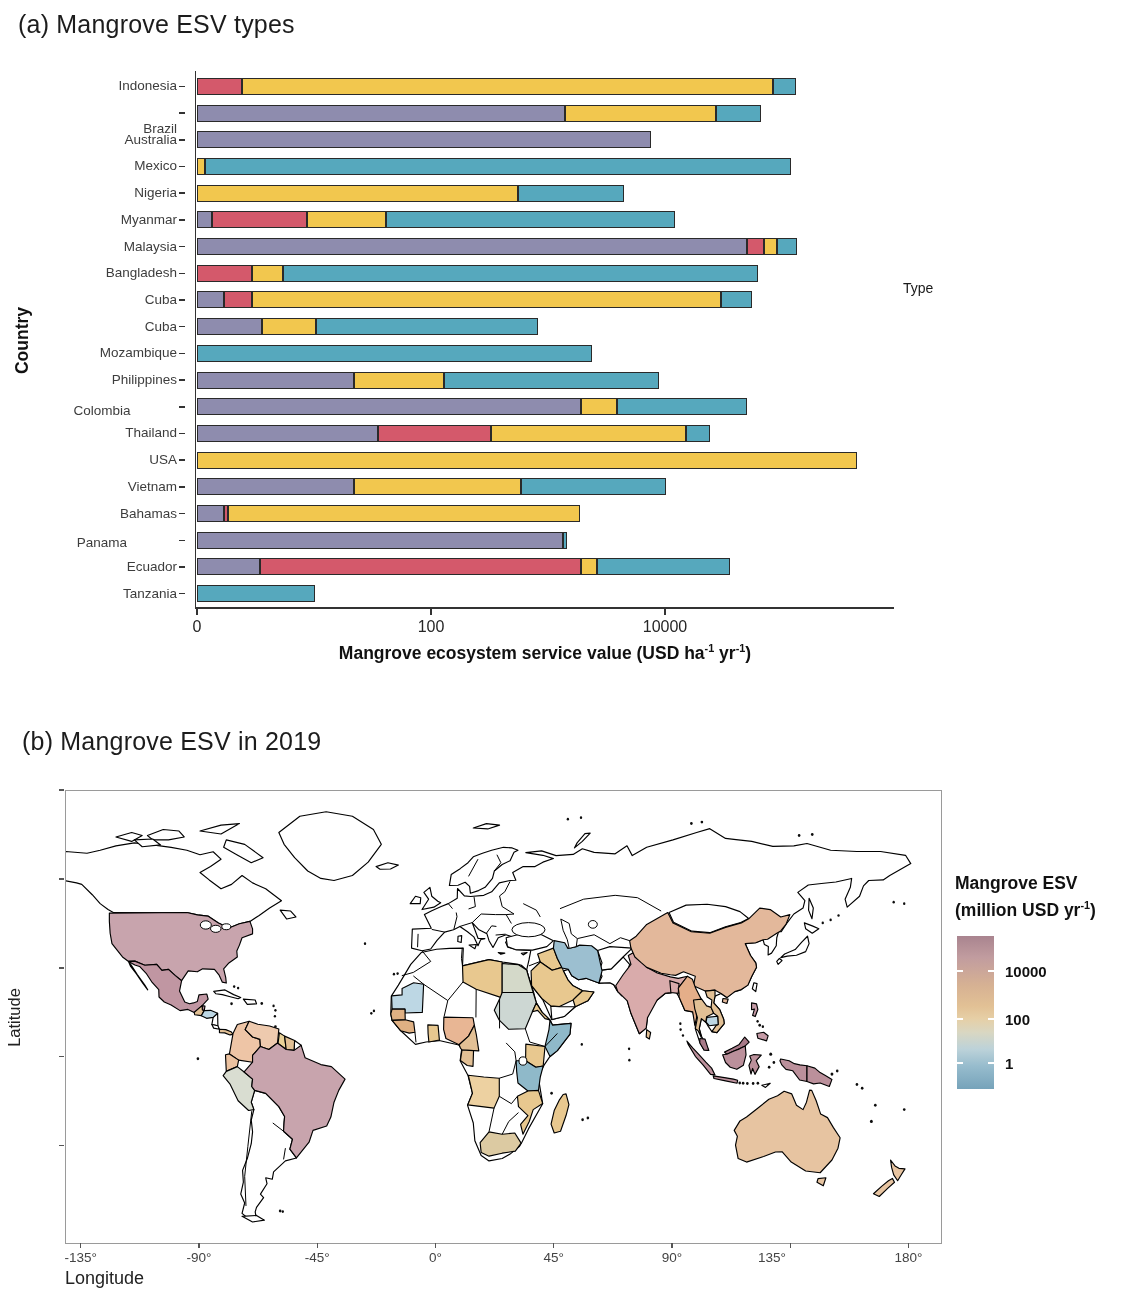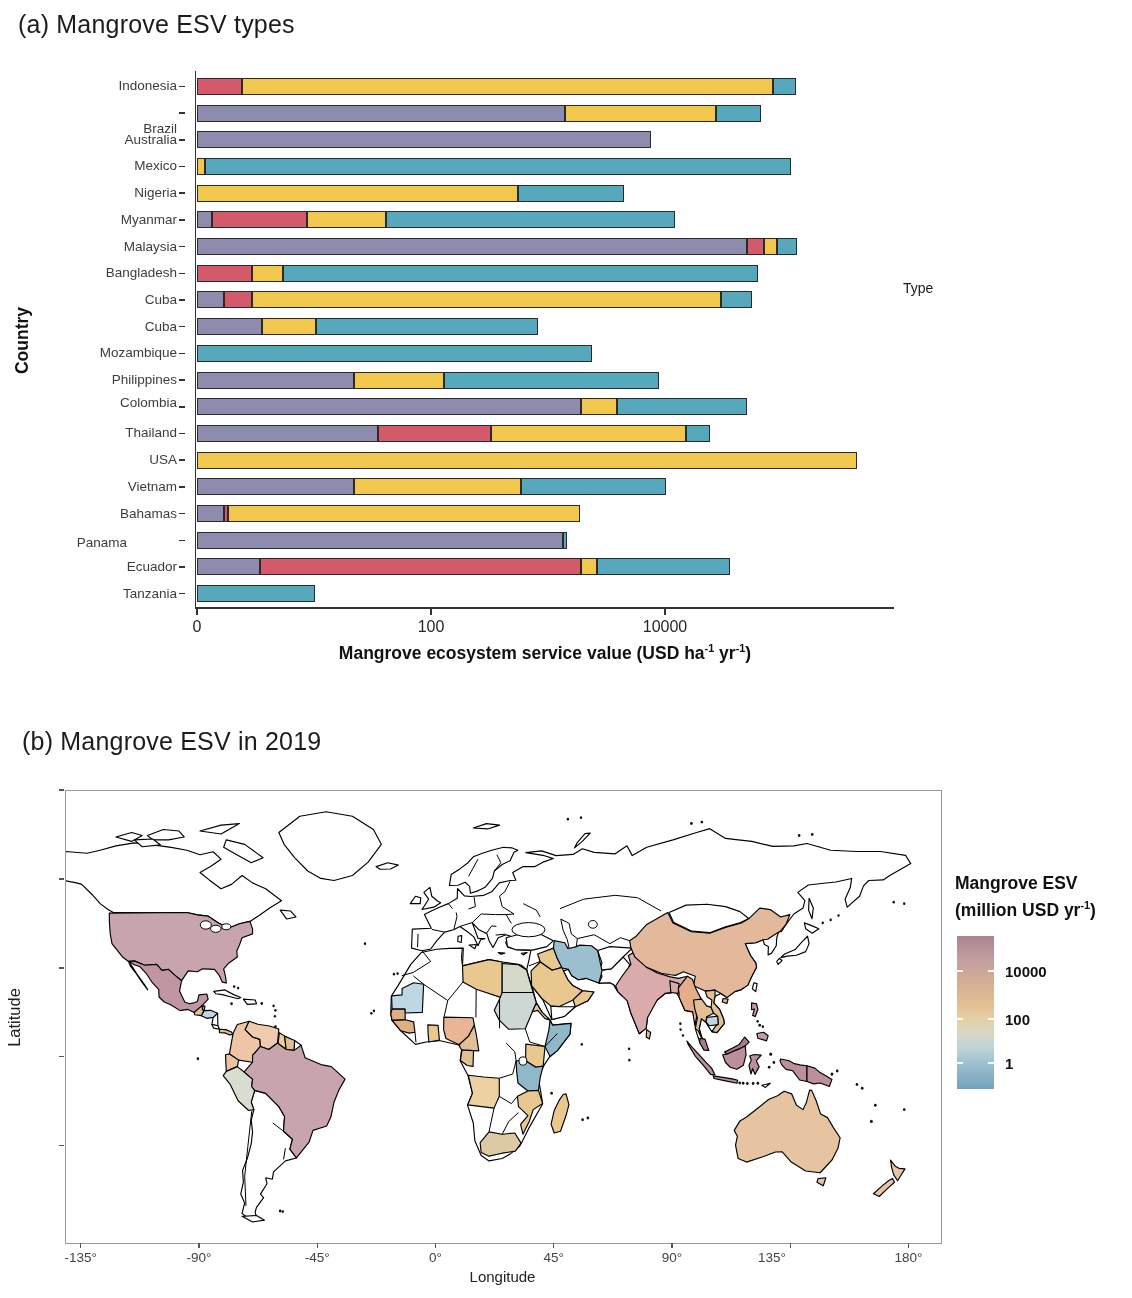--- a/index.html
+++ b/index.html
@@ -25,21 +25,21 @@
   
   #mapbox{left:65px;top:790px;width:875px;height:452px;border:1px solid #9a9a9a;box-sizing:content-box;background:#fff;}
   #mapbox svg{display:block;width:875px;height:452px;}
   svg .land{fill:#fff;stroke:#000;stroke-width:1.15;stroke-linejoin:round;vector-effect:non-scaling-stroke;}
   svg .bline{fill:none;stroke:#000;stroke-width:1.0;stroke-linejoin:round;vector-effect:non-scaling-stroke;}
   svg .lake{fill:#fff;stroke:#000;stroke-width:1.0;vector-effect:non-scaling-stroke;}
   svg .dot{fill:#0d0d0d;stroke:none;}
   .map-xtick-mark{position:absolute;top:1243px;width:1.4px;height:5px;background:#555;}
   .map-xtick-label{position:absolute;top:1250px;transform:translateX(-50%);font-size:13.5px;color:#444;}
   .map-ytick-mark{position:absolute;left:59px;width:5px;height:1.4px;background:#555;}
-  #xlabelB{left:65px;top:1268px;width:875px;text-align:center;font-size:15px;color:#222;}
+  #xlabelB{left:65px;top:1268px;width:875px;text-align:left;font-size:18px;color:#222;}
   #ylabelB{left:-96px;top:1008px;width:220px;text-align:center;font-size:16.5px;color:#222;transform:rotate(-90deg);}
   
   #legendB{left:955px;top:872px;width:175px;}
   #legendB .lgB-title{font-size:17.5px;font-weight:bold;color:#111;line-height:22px;}
   #gradbar{position:absolute;left:2px;top:64px;width:37px;height:153px;}
   .grad-tick{position:absolute;width:6px;height:2px;background:#fff;}
   .grad-label{position:absolute;left:50px;font-size:15px;font-weight:bold;color:#111;transform:translateY(-50%);}
   sup{font-size:62%;}
 </style>
 </head>
@@ -66,21 +66,21 @@
     <div class="ytick-label" style="top: 192.25px;">Bangladesh</div>
     <div class="ytick-mark" style="top: 199.5px;"></div>
     <div class="ytick-label" style="top: 218.95px;">Cuba</div>
     <div class="ytick-mark" style="top: 226.2px;"></div>
     <div class="ytick-label" style="top: 245.65px;">Cuba</div>
     <div class="ytick-mark" style="top: 252.9px;"></div>
     <div class="ytick-label" style="top: 272.35px;">Mozambique</div>
     <div class="ytick-mark" style="top: 279.6px;"></div>
     <div class="ytick-label" style="top: 299.05px;">Philippines</div>
     <div class="ytick-mark" style="top: 306.3px;"></div>
-    <div class="ytick-label" style="top: 322px;">Colombia</div>
+    <div class="ytick-label" style="top: 330px; text-align: center;">Colombia</div>
     <div class="ytick-mark" style="top: 333px;"></div>
     <div class="ytick-label" style="top: 352.45px;">Thailand</div>
     <div class="ytick-mark" style="top: 359.7px;"></div>
     <div class="ytick-label" style="top: 379.15px;">USA</div>
     <div class="ytick-mark" style="top: 386.4px;"></div>
     <div class="ytick-label" style="top: 405.85px;">Vietnam</div>
     <div class="ytick-mark" style="top: 413.1px;"></div>
     <div class="ytick-label" style="top: 432.55px;">Bahamas</div>
     <div class="ytick-mark" style="top: 439.8px;"></div>
     <div class="ytick-label" style="top: 462px; text-align: center;">Panama</div>

